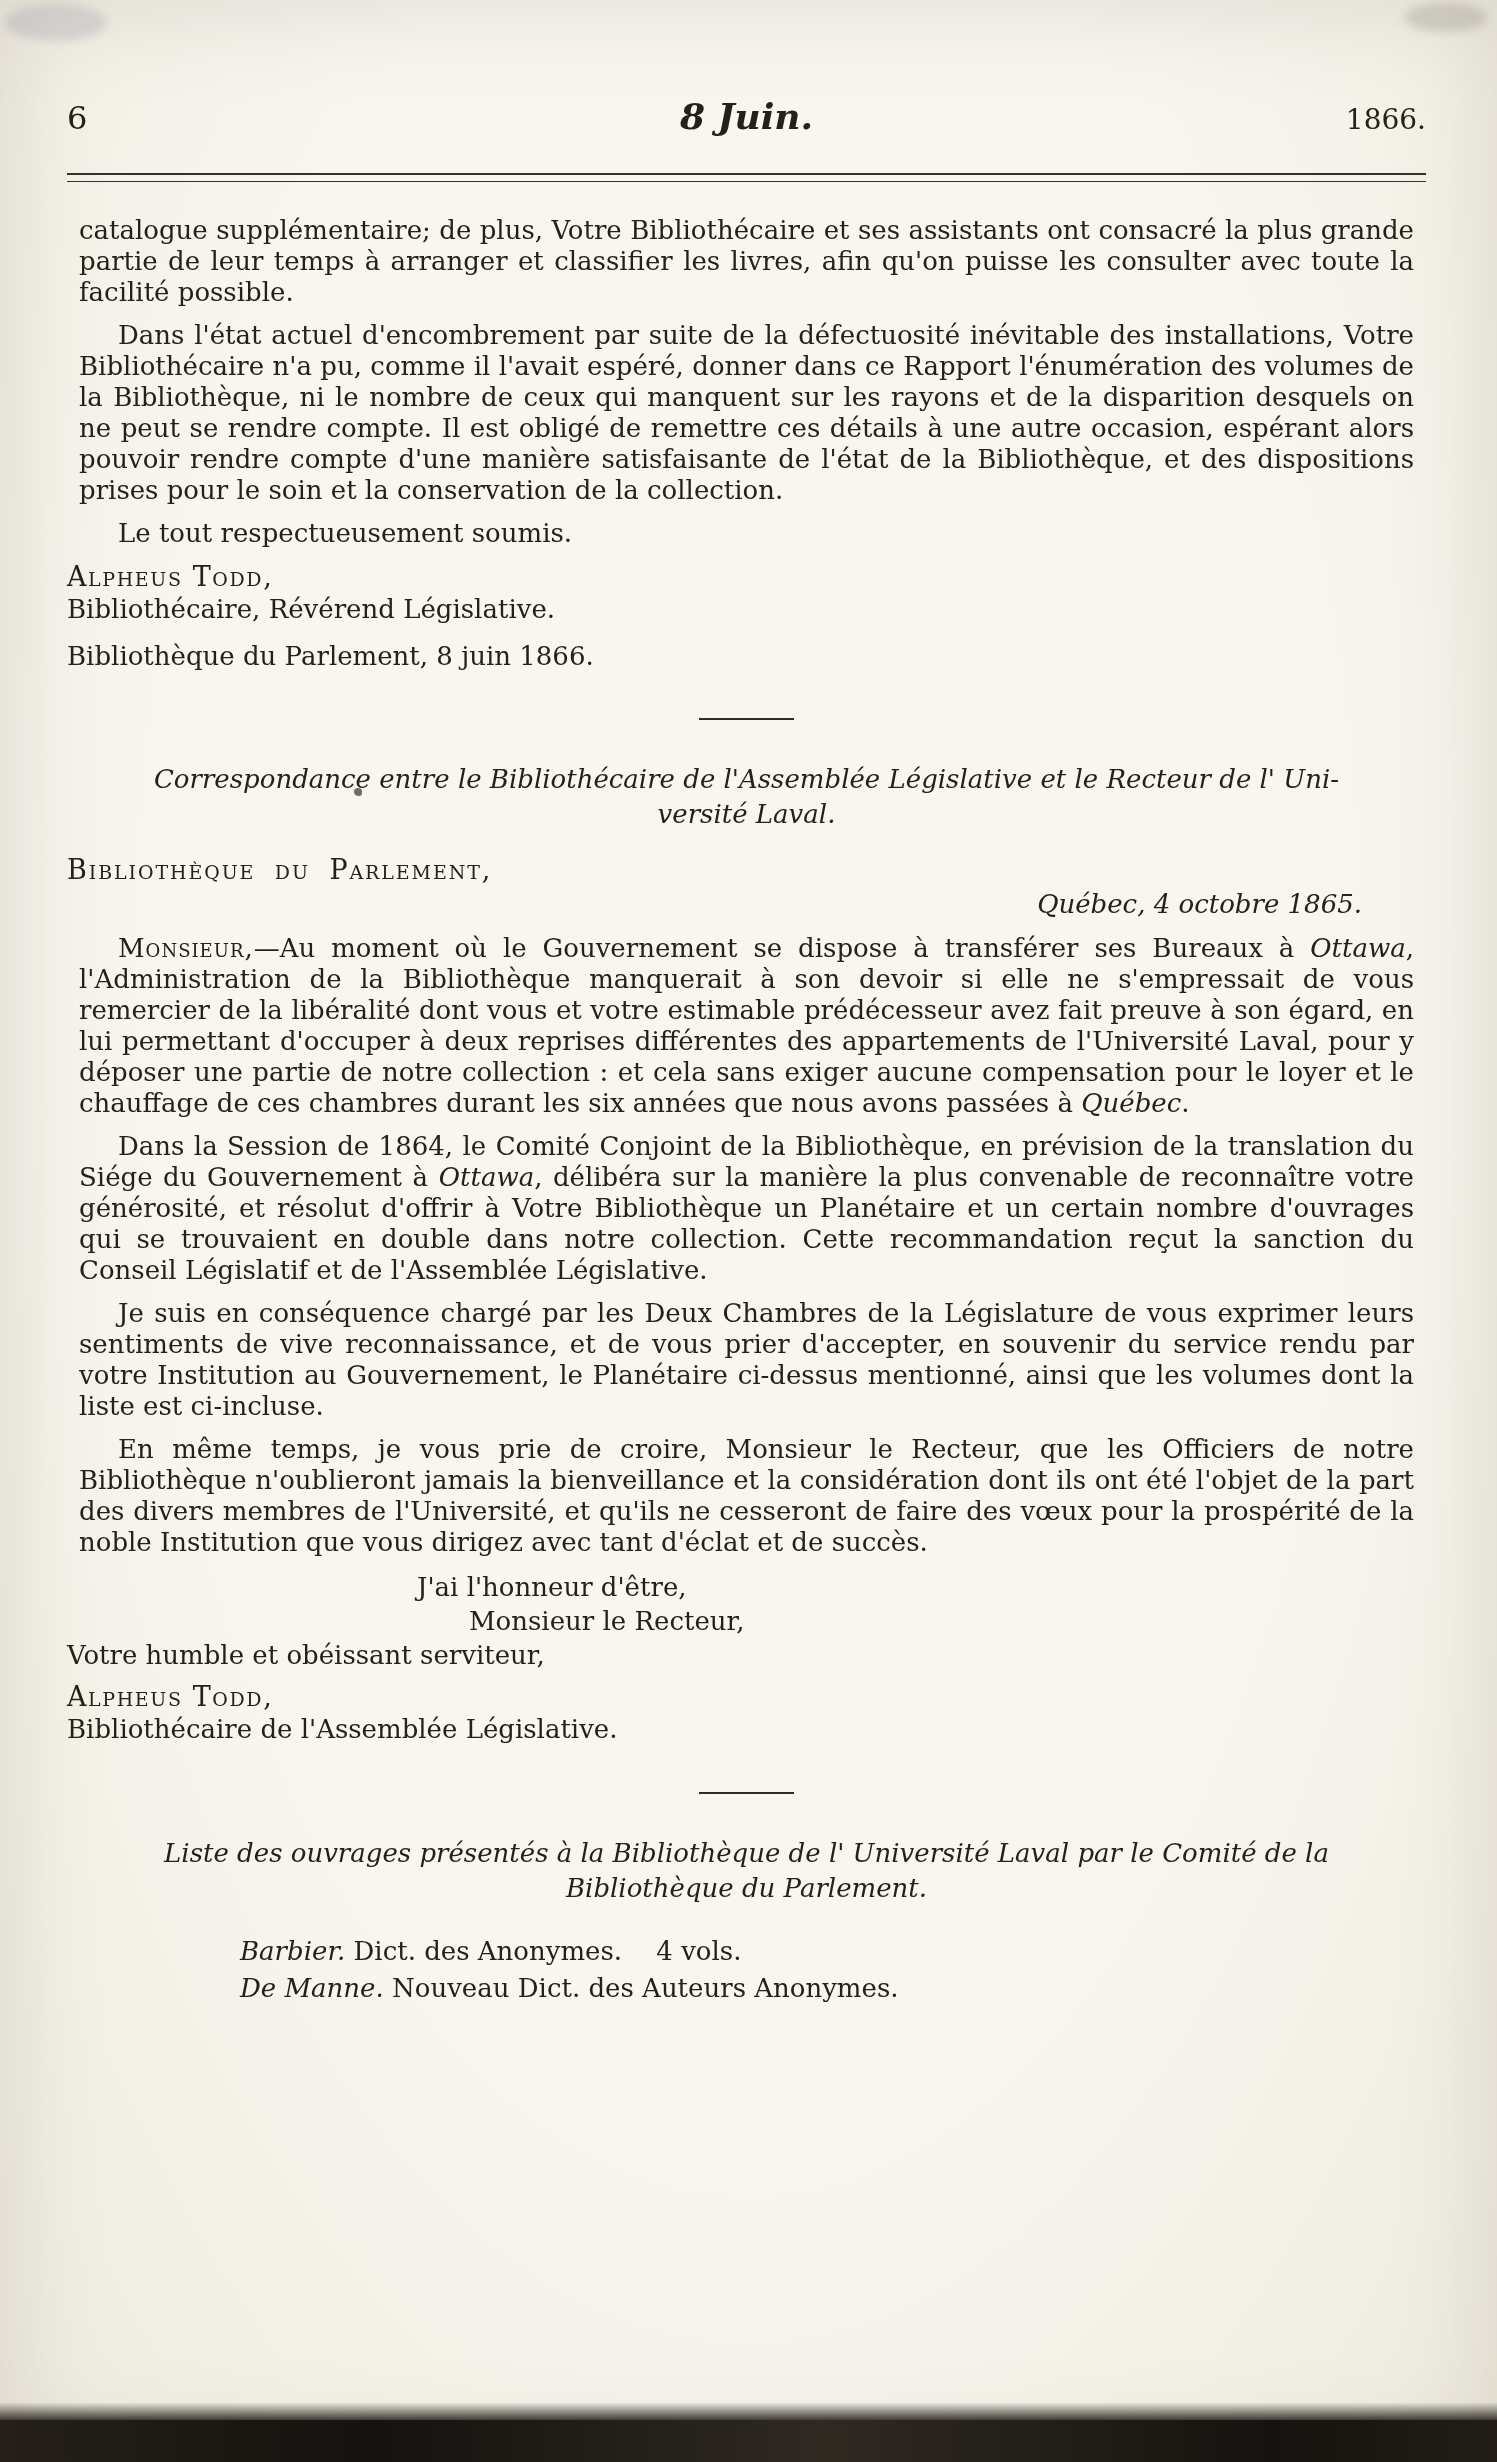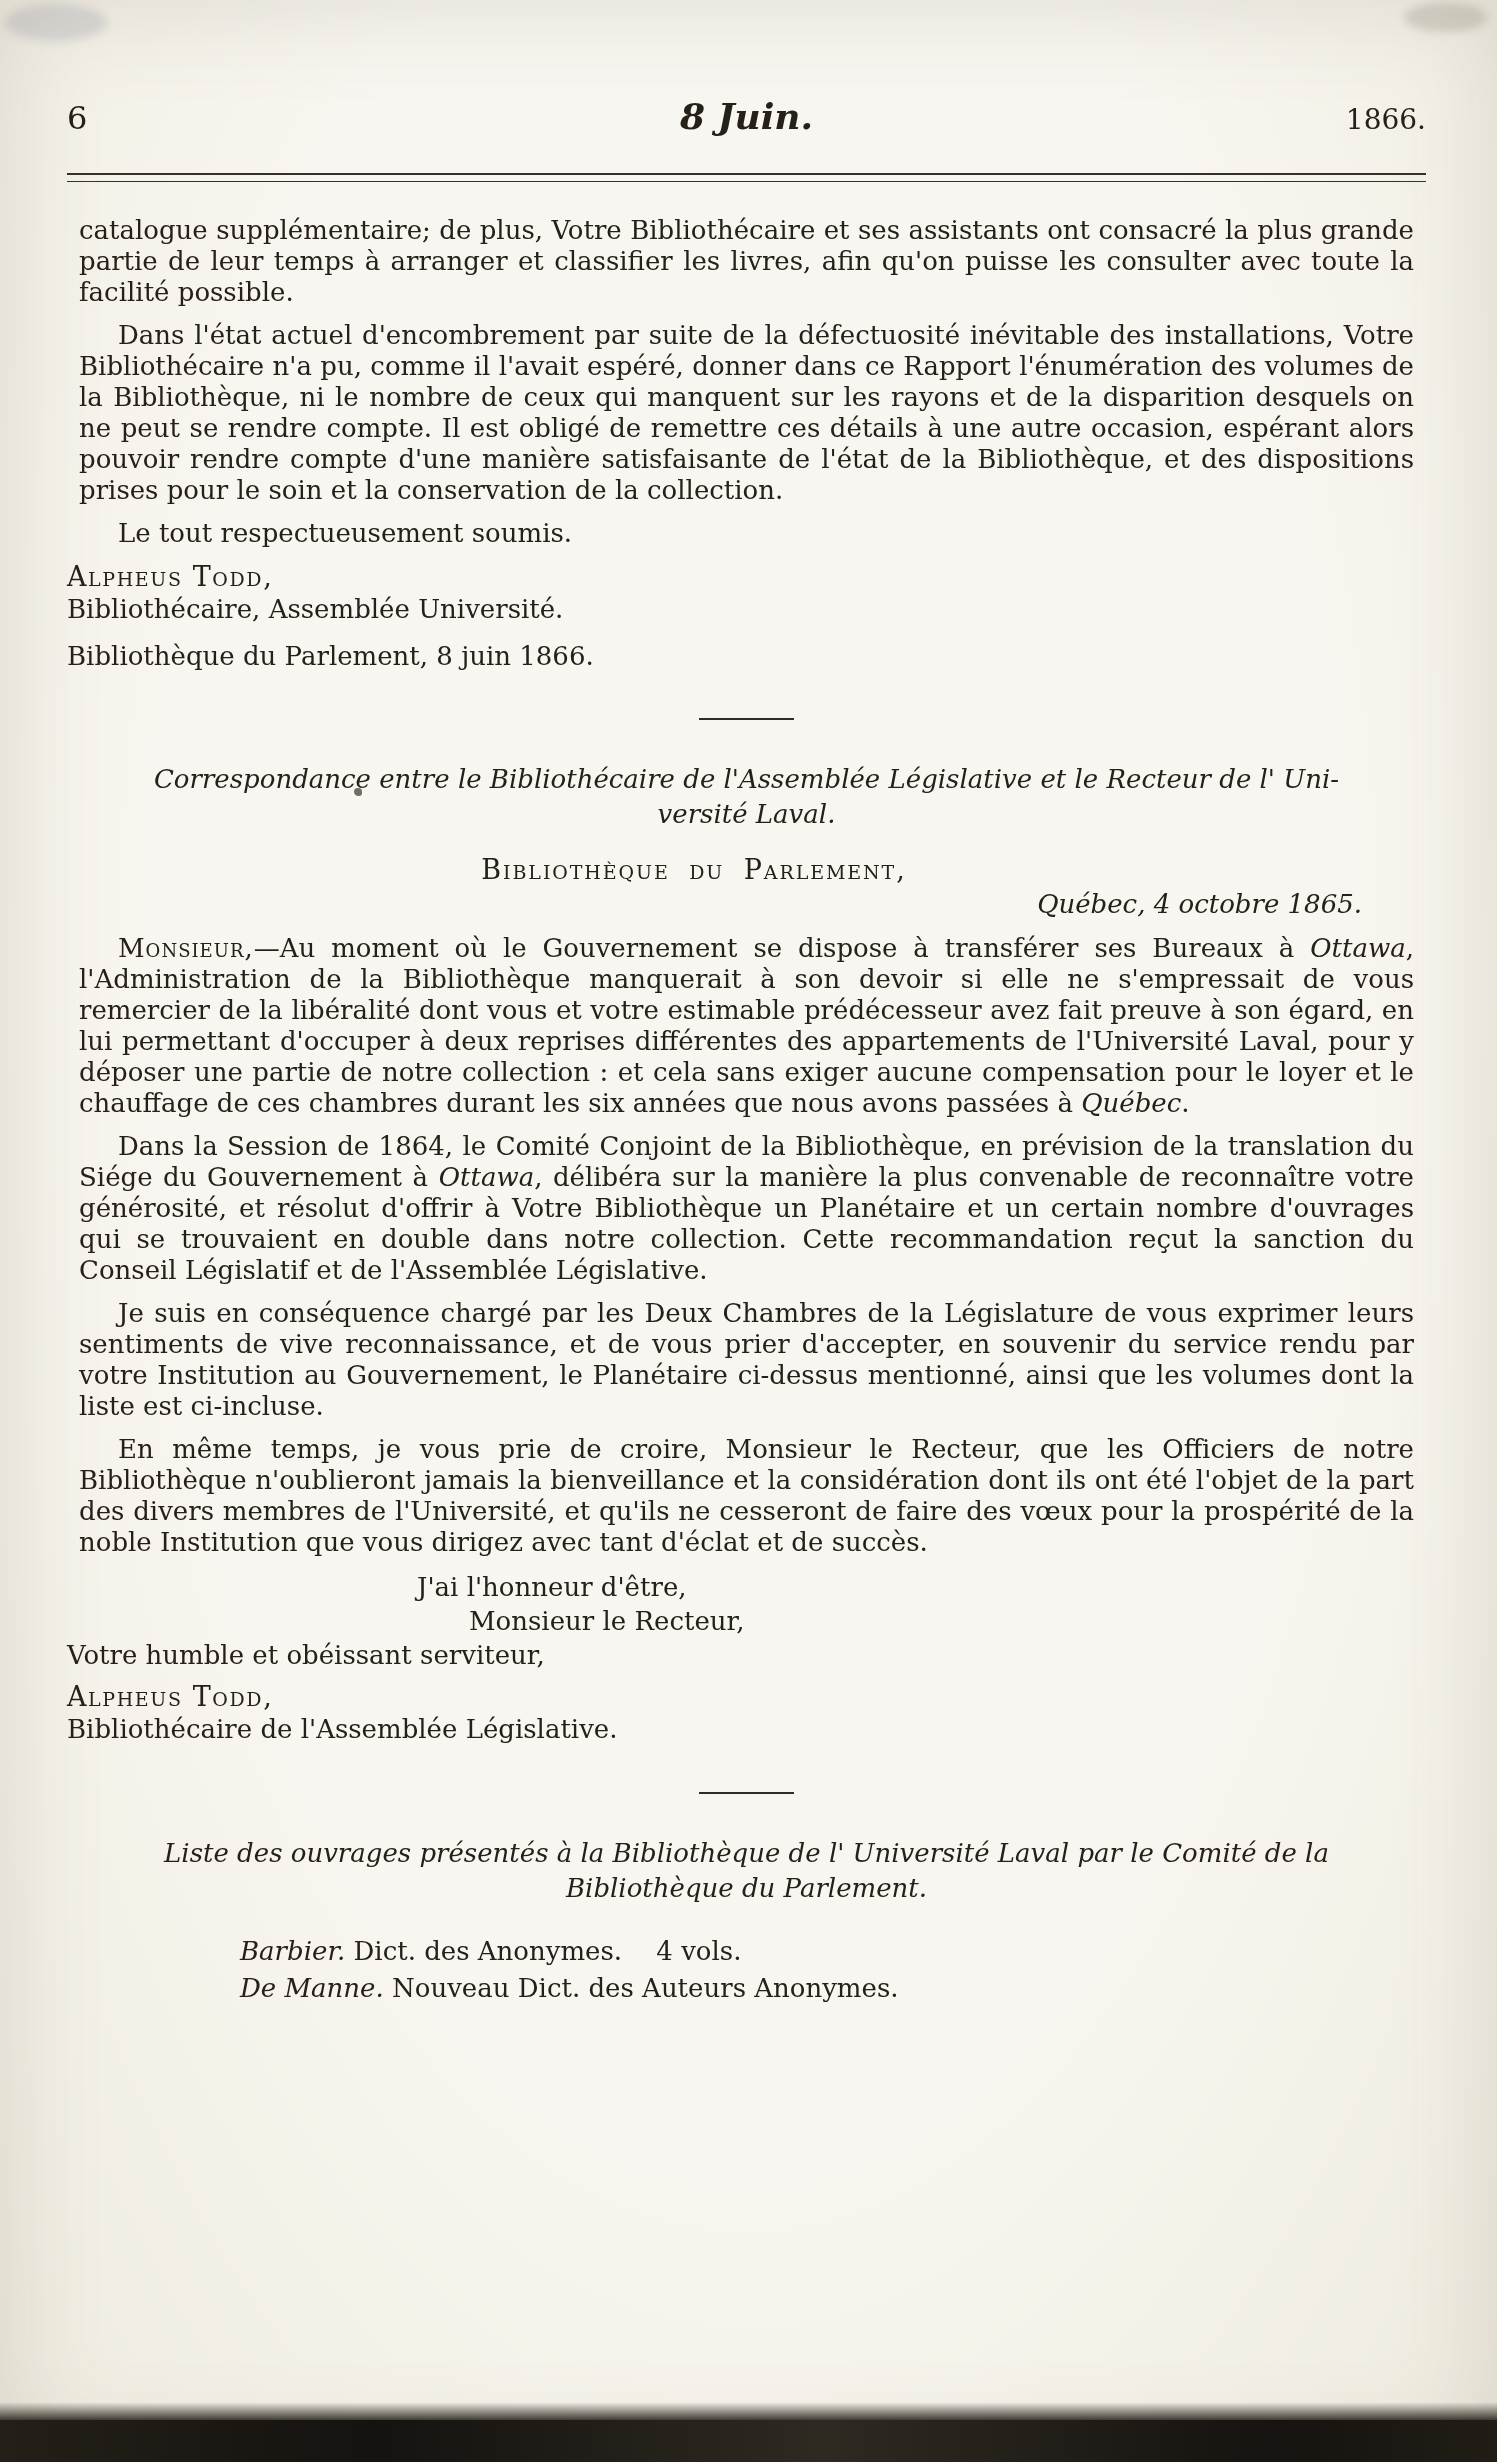--- a/index.html
+++ b/index.html
@@ -36,21 +36,21 @@
   .sc-name { font-variant: small-caps; letter-spacing: 1.6px; font-size: 27px; }
   .report-sig-name  { margin-right: 286px; margin-top: 10.2px; }
   .report-sig-title { margin-right: 60px; }
   .dateline { margin-top: 16px; font-size: 26px; }
 
   .short-rule { width: 95px; border-top: 2.5px solid #302b25; margin: 47px auto 42px; }
 
   .section-heading { font-style: italic; text-align: center; font-size: 26px; line-height: 35px; margin: 0; }
 
   .letterhead-block { margin-top: 20.4px; }
-  .letterhead { text-align: center; margin-right: 105px; font-variant: small-caps; letter-spacing: 1.9px; word-spacing: 9px; font-size: 27px; line-height: 34px; }
+  .letterhead { text-align: left; margin-right: 105px; font-variant: small-caps; letter-spacing: 1.9px; word-spacing: 9px; font-size: 27px; line-height: 34px; }
   .place-date { text-align: right; margin-right: 64px; font-style: italic; font-size: 26px; line-height: 34px; }
   .salutation { font-style: italic; font-size: 26px; margin: 18px 0 9px; }
 
   .closing { font-size: 26px; line-height: 34px; }
   .close-0 { margin-left: 350px; margin-top: 5.1px; }
   .close-1 { margin-left: 402px; }
   .close-2 { }
   .letter-sig-name  { margin-right: 318px; margin-top: 9px; }
   .letter-sig-title { margin-right: 60px; }
 
@@ -86,21 +86,21 @@
   </header>
 
   <div class="double-rule"></div>
 
   <section>
     <p class="body-p">catalogue supplémentaire; de plus, Votre Bibliothécaire et ses assistants ont consacré la plus grande partie de leur temps à arranger et classifier les livres, afin qu'on puisse les consulter avec toute la facilité possible.</p>
     <p class="body-p indent">Dans l'état actuel d'encombrement par suite de la défectuosité inévitable des installations, Votre Bibliothécaire n'a pu, comme il l'avait espéré, donner dans ce Rapport l'énumération des volumes de la Bibliothèque, ni le nombre de ceux qui manquent sur les rayons et de la disparition desquels on ne peut se rendre compte. Il est obligé de remettre ces détails à une autre occasion, espérant alors pouvoir rendre compte d'une manière satisfaisante de l'état de la Bibliothèque, et des dispositions prises pour le soin et la conservation de la collection.</p>
     <p class="body-p indent">Le tout respectueusement soumis.</p>
 
     <div class="sig-line sc-name report-sig-name">Alpheus Todd,</div>
-    <div class="sig-line report-sig-title">Bibliothécaire, Assemblée Université.</div>
+    <div class="sig-line report-sig-title">Bibliothécaire, Révérend Législative.</div>
 
     <div class="dateline">Bibliothèque du Parlement, 8 juin 1866.</div>
   </section>
 
   <div class="speck"></div>
 
   <div class="short-rule"></div>
 
   <section>
     <p class="section-heading">Correspondance entre le Bibliothécaire de l'Assemblée Législative et le Recteur de l' Uni-</p>

